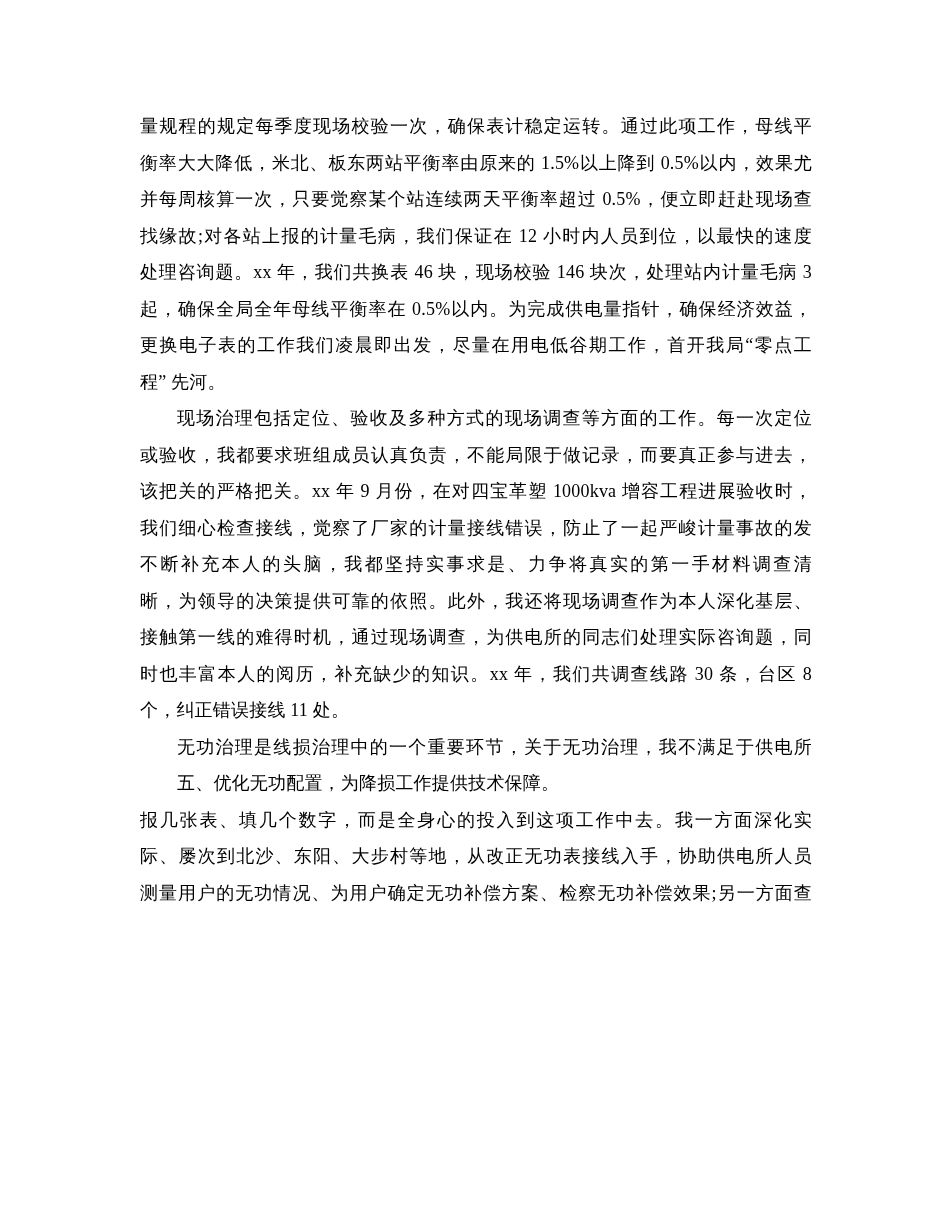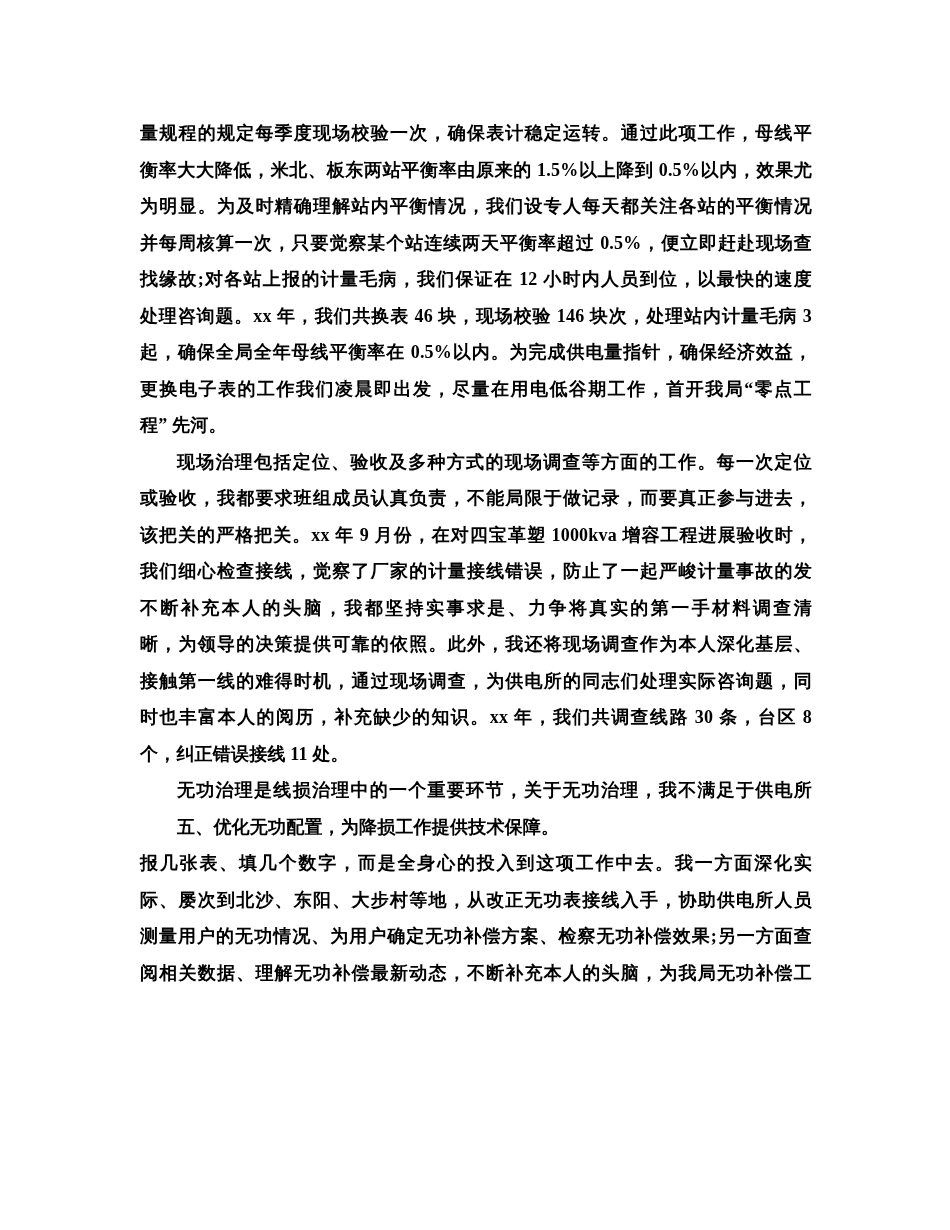--- a/index.html
+++ b/index.html
@@ -22,22 +22,21 @@
     height: 1230px;
     background: #ffffff;
   }
   .text-block {
     position: absolute;
     left: 140px;
     top: 108px;
     width: 672px;
     color: #000000;
     font-size: 18px;
-    font-weight: 700;
-    margin-top: 7px;
+    font-weight: 400;
   }
   .ln {
     height: 36.5px;
     line-height: 36.5px;
     white-space: nowrap;
     text-align: justify;
     text-align-last: justify;
     text-justify: inter-character;
     letter-spacing: 0.2px;
   }
@@ -49,36 +48,34 @@
     text-indent: 37px;
   }
 </style>
 </head>
 <body>
 
 <div class="doc-page">
   <div class="text-block">
     <div class="ln">量规程的规定每季度现场校验一次，确保表计稳定运转。通过此项工作，母线平</div>
     <div class="ln">衡率大大降低，米北、板东两站平衡率由原来的 1.5%以上降到 0.5%以内，效果尤</div>
-    <div class="ln">为明显。为及时精确理解站内平衡情况，我们设专人每天都关注各站的平衡情况</div>
     <div class="ln">并每周核算一次，只要觉察某个站连续两天平衡率超过 0.5%，便立即赶赴现场查</div>
     <div class="ln">找缘故;对各站上报的计量毛病，我们保证在 12 小时内人员到位，以最快的速度</div>
     <div class="ln">处理咨询题。xx 年，我们共换表 46 块，现场校验 146 块次，处理站内计量毛病 3</div>
     <div class="ln">起，确保全局全年母线平衡率在 0.5%以内。为完成供电量指针，确保经济效益，</div>
     <div class="ln">更换电子表的工作我们凌晨即出发，尽量在用电低谷期工作，首开我局“零点工</div>
     <div class="ln short">程” 先河。</div>
     <div class="ln indent">现场治理包括定位、验收及多种方式的现场调查等方面的工作。每一次定位</div>
     <div class="ln">或验收，我都要求班组成员认真负责，不能局限于做记录，而要真正参与进去，</div>
     <div class="ln">该把关的严格把关。xx 年 9 月份，在对四宝革塑 1000kva 增容工程进展验收时，</div>
     <div class="ln">我们细心检查接线，觉察了厂家的计量接线错误，防止了一起严峻计量事故的发</div>
     <div class="ln">不断补充本人的头脑，我都坚持实事求是、力争将真实的第一手材料调查清</div>
     <div class="ln">晰，为领导的决策提供可靠的依照。此外，我还将现场调查作为本人深化基层、</div>
     <div class="ln">接触第一线的难得时机，通过现场调查，为供电所的同志们处理实际咨询题，同</div>
     <div class="ln">时也丰富本人的阅历，补充缺少的知识。xx 年，我们共调查线路 30 条，台区 8</div>
     <div class="ln short">个，纠正错误接线 11 处。</div>
     <div class="ln indent">无功治理是线损治理中的一个重要环节，关于无功治理，我不满足于供电所</div>
     <div class="ln short indent">五、优化无功配置，为降损工作提供技术保障。</div>
     <div class="ln">报几张表、填几个数字，而是全身心的投入到这项工作中去。我一方面深化实</div>
     <div class="ln">际、屡次到北沙、东阳、大步村等地，从改正无功表接线入手，协助供电所人员</div>
     <div class="ln">测量用户的无功情况、为用户确定无功补偿方案、检察无功补偿效果;另一方面查</div>
-    <div class="ln">阅相关数据、理解无功补偿最新动态，不断补充本人的头脑，为我局无功补偿工</div>
   </div>
 </div>
 
 </body></html>

